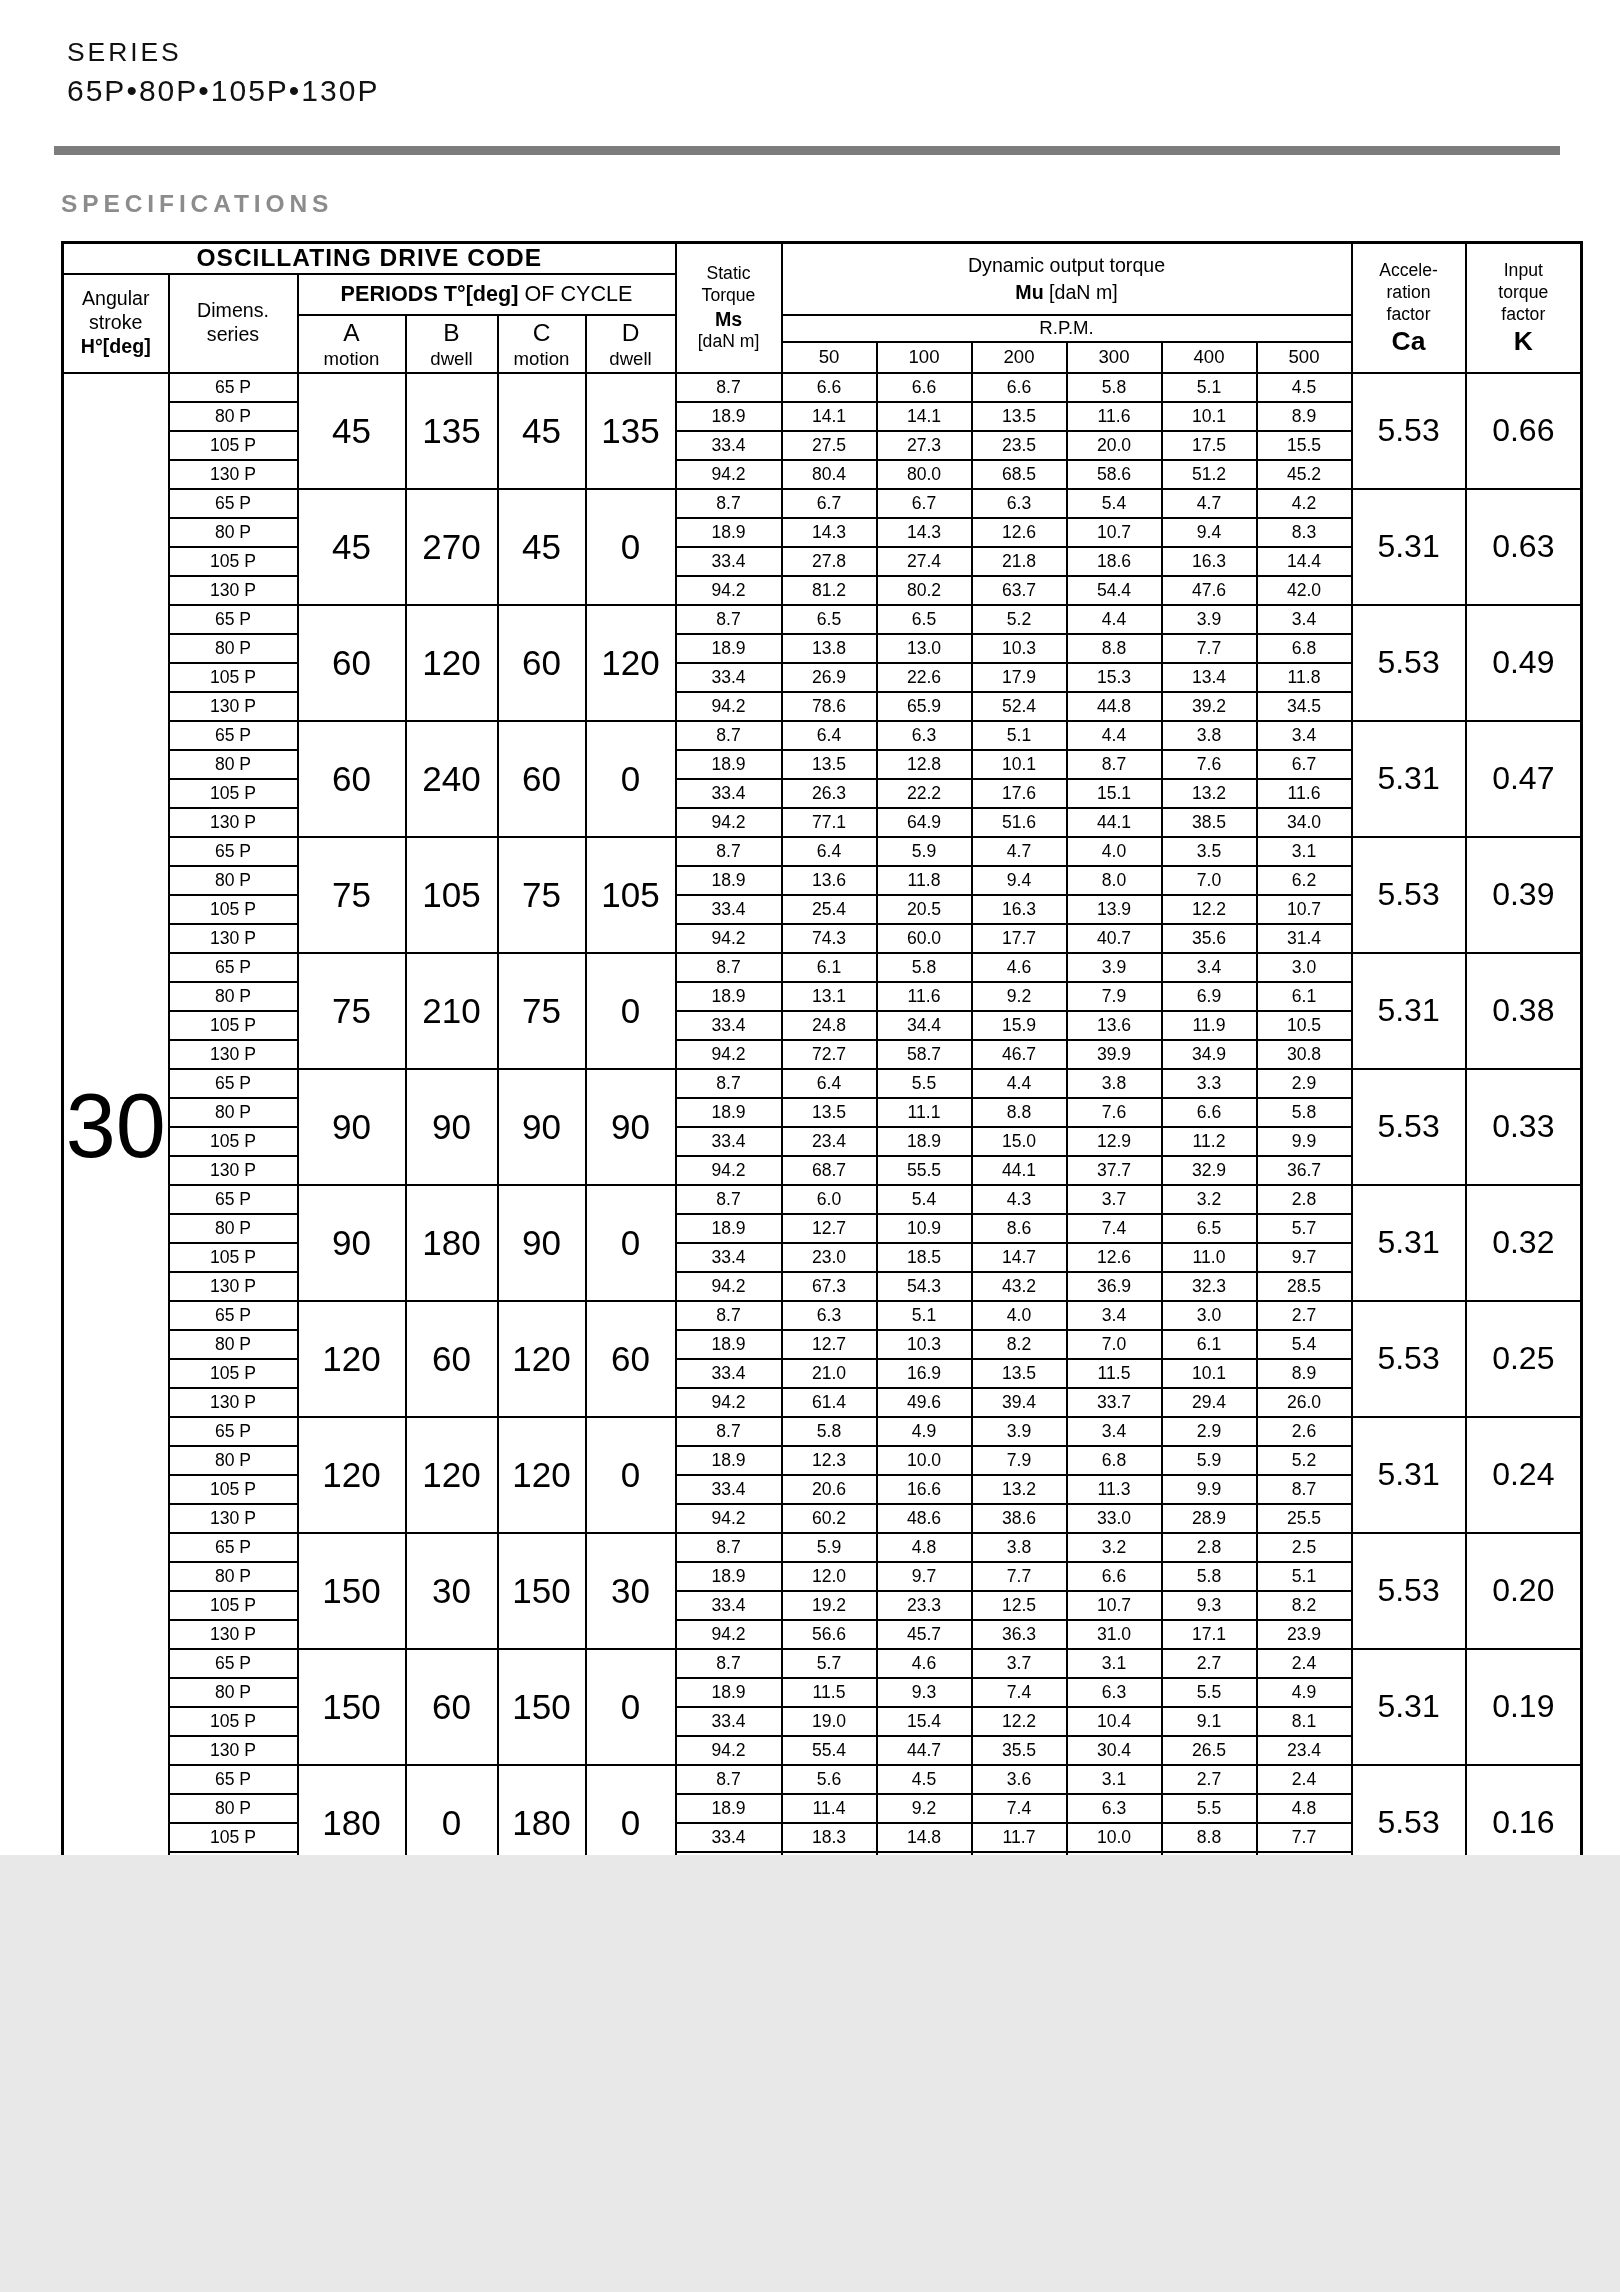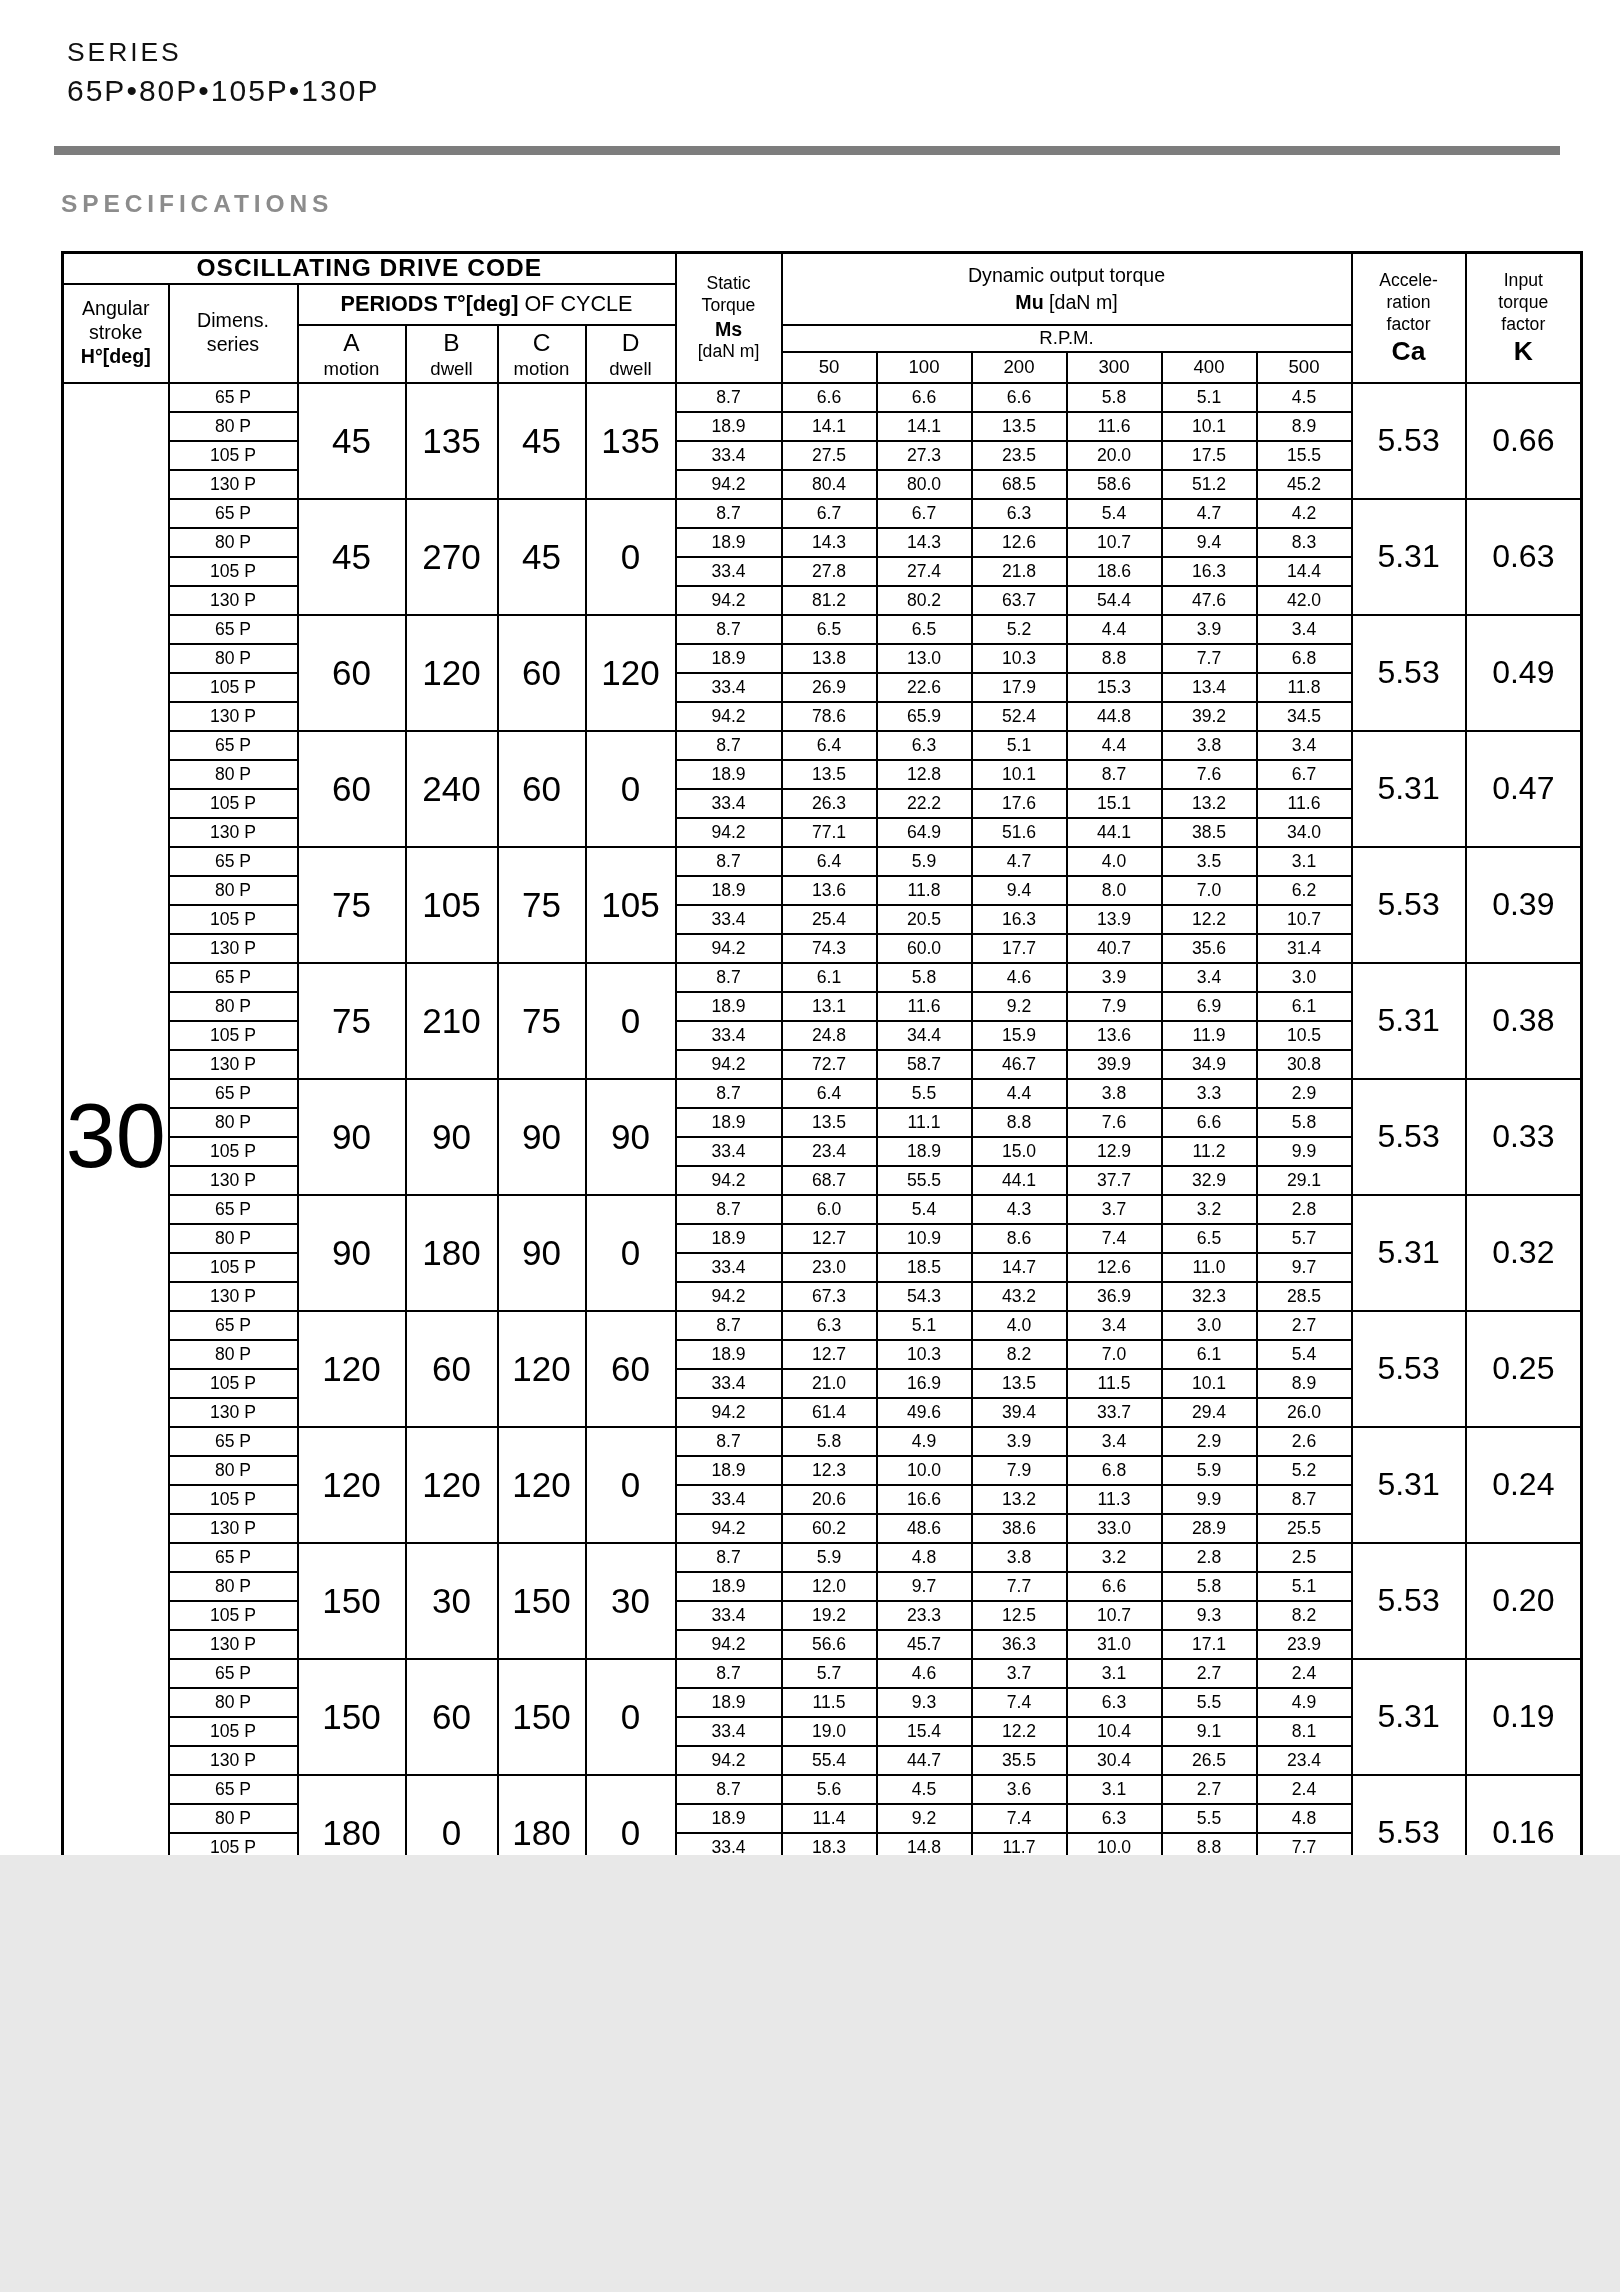--- a/index.html
+++ b/index.html
@@ -10,21 +10,21 @@
   .series-block{position:absolute;top:37px;left:67px;}
   .series-label{font-size:26.5px;letter-spacing:2.9px;color:#111;}
   .series-models{font-size:30px;letter-spacing:2px;color:#111;margin-top:5.9px;}
   .page-title{position:absolute;top:35px;right:49px;font-size:61px;letter-spacing:8.8px;
               white-space:nowrap;color:#0a0a0a;}
   .top-rule{position:absolute;top:146px;left:54px;width:1506px;height:8.8px;background:#7d7d7d;}
   .section-heading{position:absolute;top:190px;left:61px;font-size:24.5px;font-weight:700;
                    letter-spacing:4.9px;color:#8c8c8c;}
 
   
-  #spec-table{position:absolute;top:251px;left:61px;width:1519px;border-collapse:collapse;
+  #spec-table{position:absolute;top:241px;left:61px;width:1519px;border-collapse:collapse;
               table-layout:fixed;border:3.9px solid #000;}
   #spec-table td{border:2.9px solid #000;padding:0;text-align:center;color:#000;overflow:hidden;}
   tr.hr1{height:31px} tr.hr2{height:41px} tr.hr3{height:27.4px} tr.hr4{height:31px}
   #spec-table tbody tr{height:29px;}
 
   .h-osc{font-size:24.5px;font-weight:700;letter-spacing:1px;}
   .h-ang{text-align:left;padding-left:6.9px;font-size:19.6px;line-height:1.22;}
   .h-dim{text-align:left;padding-left:8.8px;font-size:19.6px;line-height:1.22;color:#2e2e2e;}
   .h-periods{font-size:21.6px;}
   .bold{font-weight:700;}
@@ -466,21 +466,21 @@
           <td class="rpm-cell">9.9</td>
         </tr>
         <tr>
           <td class="dim-cell">130 P</td>
           <td class="ms-cell">94.2</td>
           <td class="rpm-cell">68.7</td>
           <td class="rpm-cell">55.5</td>
           <td class="rpm-cell">44.1</td>
           <td class="rpm-cell">37.7</td>
           <td class="rpm-cell">32.9</td>
-          <td class="rpm-cell">29.1</td>
+          <td class="rpm-cell">36.7</td>
         </tr>
         <tr>
           <td class="dim-cell gs">65 P</td>
           <td class="per-cell gs" rowspan="4">90</td>
           <td class="per-cell gs" rowspan="4">180</td>
           <td class="per-cell gs" rowspan="4">90</td>
           <td class="per-cell gs" rowspan="4">0</td>
           <td class="ms-cell gs">8.7</td>
           <td class="rpm-cell gs">6.0</td>
           <td class="rpm-cell gs">5.4</td>

